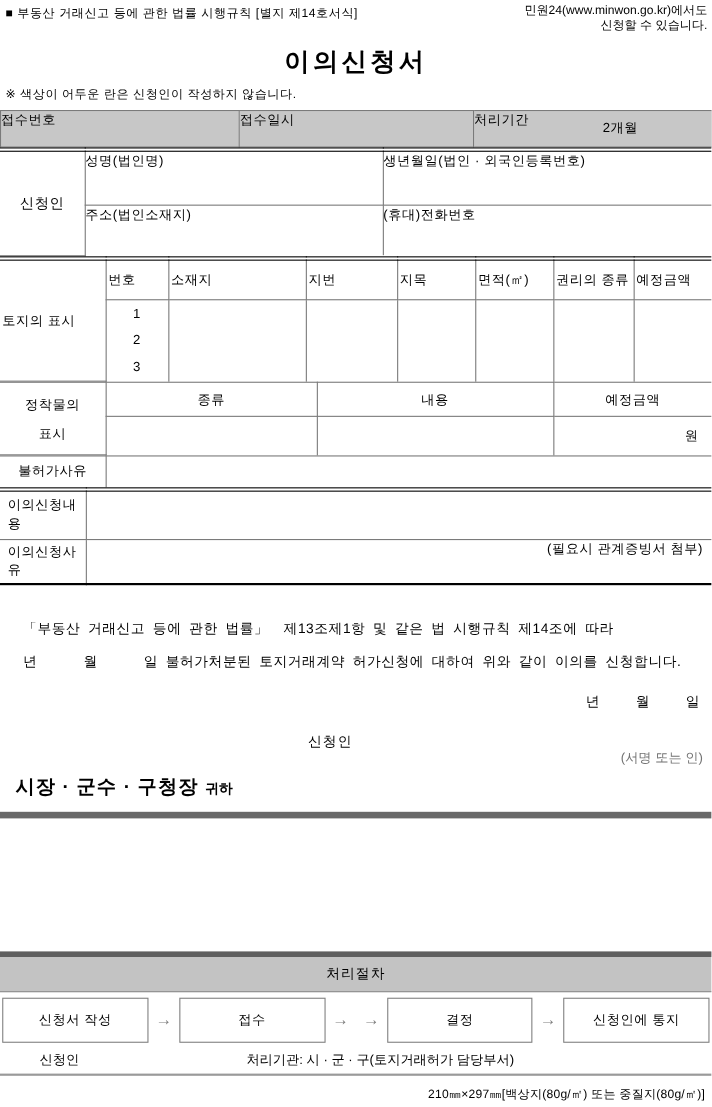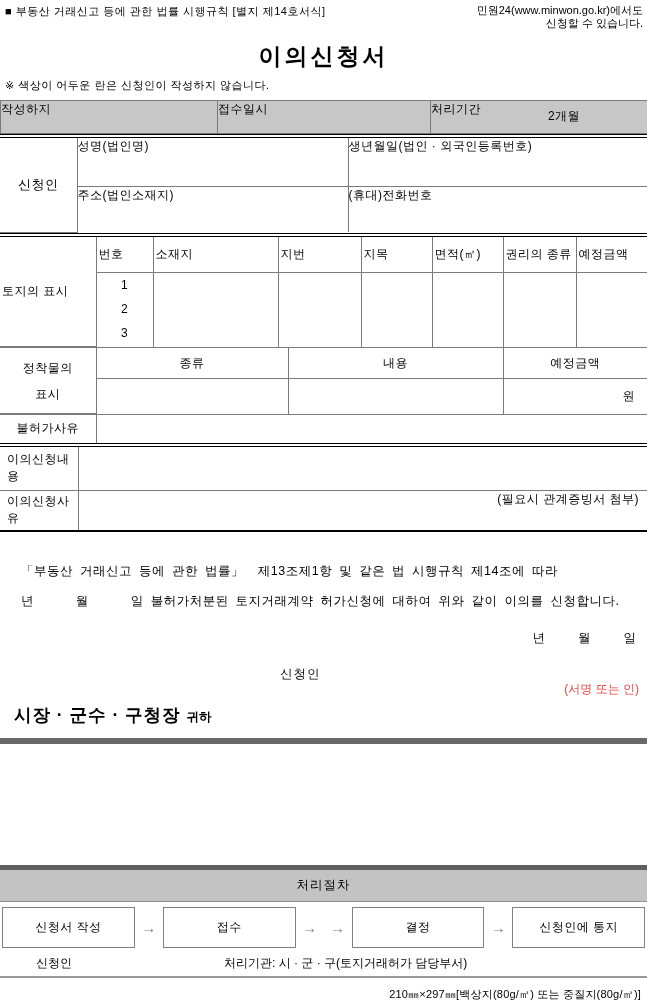--- a/index.html
+++ b/index.html
@@ -59,21 +59,21 @@
   .t6 td { vertical-align:middle; }
   .t6 tr:first-child td { height:46px; }
   .t6 tr:last-child td { height:40px; }
   .t6 .lbl { text-align:left; padding-left:7px; letter-spacing:0.5px; }
   .attach-note { text-align:right; padding-right:8px !important; }
 
   
   .decl { position:absolute; top:556px; left:21px; right:8px; line-height:30px; font-size:12.5px; word-spacing:3px; letter-spacing:0.5px; }
   .date-line { position:absolute; top:630px; right:11px; display:flex; gap:33px; font-size:12.5px; }
   .applicant-label { position:absolute; top:666px; left:280px; font-size:12.5px; letter-spacing:1px; }
-  .sign-note { position:absolute; top:681px; right:8px; color:#ef4444; font-size:12px; }
+  .sign-note { position:absolute; top:681px; right:8px; color:#737373; font-size:12px; }
   .recipient-line { position:absolute; top:703px; left:14px; }
   .recipient { font-size:17.5px; font-weight:bold; letter-spacing:1px; }
   .recipient-suffix { font-size:12.5px; margin-left:6px;font-weight:bold; }
 
   .bar1 { position:absolute; top:738px; left:0; width:647px; height:6px; background:#696969; }
 
   
   .bottom { position:absolute; top:865px; left:0; width:647px;border-radius:16px; }
   .proc-band { height:37px; background:#c3c3c3; border-top:5px solid #5f5f5f; border-bottom:1px solid #909090; text-align:center; line-height:31px; font-size:12.5px; letter-spacing:1px; }
   .proc-flow { display:flex; align-items:stretch; height:41px; margin-top:5px; padding:0 2px; }
@@ -105,21 +105,21 @@
   <div class="form-area">
 
     <table class="t t1">
       <colgroup>
           <col style="width:217px">
           <col style="width:213px">
           <col style="width:217px">
         </colgroup>
       <tbody>
           <tr>
-        <td>작성하지</td>
+        <td>접수번호</td>
         <td>접수일시</td>
         <td>
           <div class="pcell">
             <span>처리기간</span>
             <span class="pv">2개월</span>
           </div>
         </td>
       </tr>
     </tbody>
       </table>

